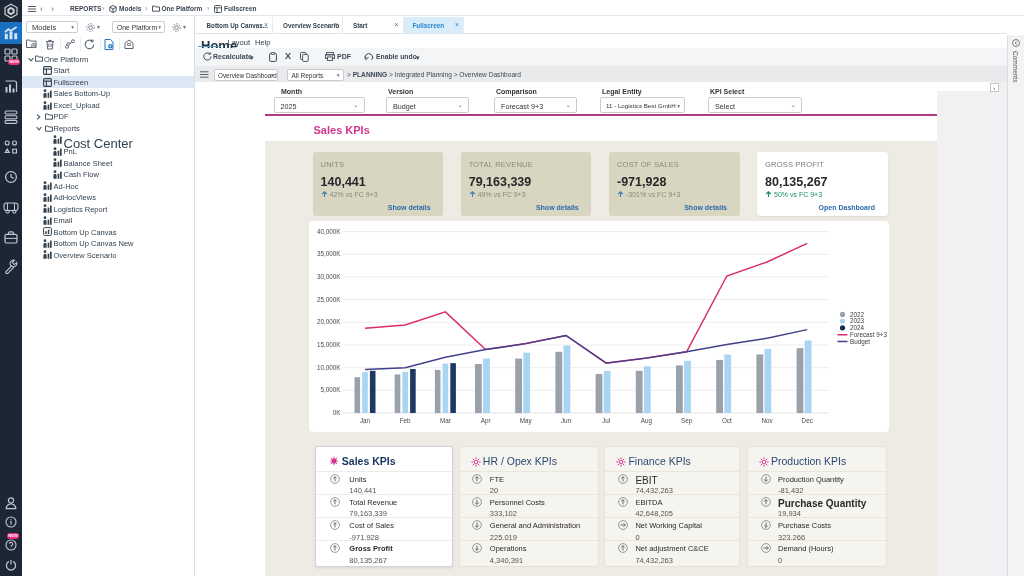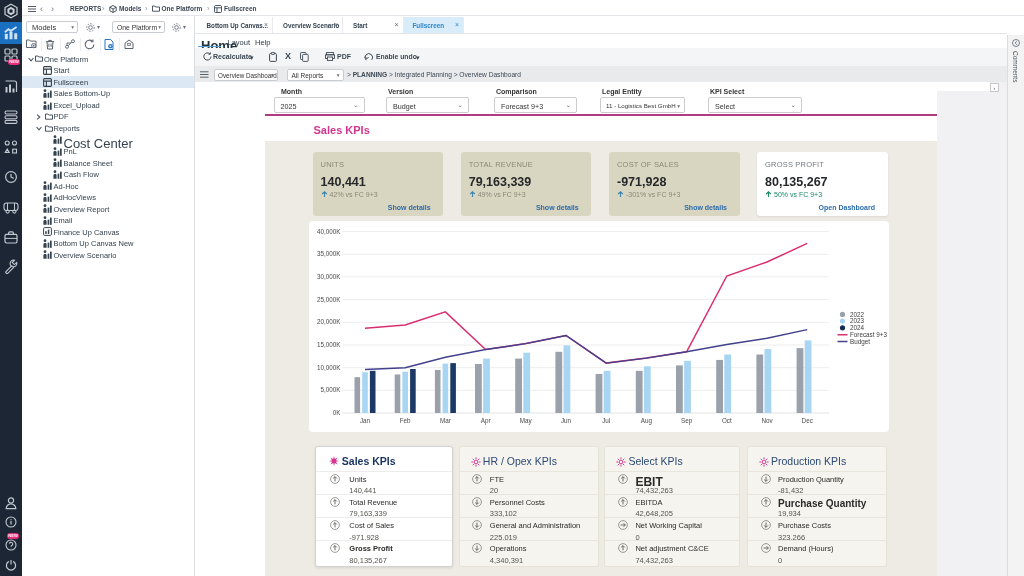--- a/index.html
+++ b/index.html
@@ -237,34 +237,34 @@
       <rect x="4.6" y="3.6" width="1.7" height="5.2" fill="#35434f"></rect>
       <rect x="7" y="1.6" width="1.7" height="7.2" fill="#35434f"></rect>
     </svg>
 <div class="abs txt" style="left:53.5px;top:193.1px;font-size:7.5px;color:#35434f">AdHocViews</div>
 <svg class="abs" style="left:42.5px;top:204.35499999999996px" width="9" height="9" viewBox="0 0 9 9">
       <circle cx="2" cy="1.7" r="1.4" fill="#35434f"></circle>
       <path d="M.4 8.8 V5.4 a1.6 1.6 0 0 1 3.2 0 V8.8 Z" fill="#35434f"></path>
       <rect x="4.6" y="3.6" width="1.7" height="5.2" fill="#35434f"></rect>
       <rect x="7" y="1.6" width="1.7" height="7.2" fill="#35434f"></rect>
     </svg>
-<div class="abs txt" style="left:53.5px;top:204.7px;font-size:7.5px;color:#35434f">Overview Report</div>
+<div class="abs txt" style="left:53.5px;top:204.7px;font-size:7.5px;color:#35434f">Logistics Report</div>
 <svg class="abs" style="left:42.5px;top:215.885px" width="9" height="9" viewBox="0 0 9 9">
       <circle cx="2" cy="1.7" r="1.4" fill="#35434f"></circle>
       <path d="M.4 8.8 V5.4 a1.6 1.6 0 0 1 3.2 0 V8.8 Z" fill="#35434f"></path>
       <rect x="4.6" y="3.6" width="1.7" height="5.2" fill="#35434f"></rect>
       <rect x="7" y="1.6" width="1.7" height="7.2" fill="#35434f"></rect>
     </svg>
 <div class="abs txt" style="left:53.5px;top:216.2px;font-size:7.5px;color:#35434f">Email</div>
 <svg class="abs" style="left:42.5px;top:227.41499999999996px" width="9" height="9" viewBox="0 0 9 9">
       <rect x=".6" y=".6" width="7.8" height="7.8" rx="1" fill="none" stroke="#35434f" stroke-width="1"></rect>
       <rect x="2.2" y="4.2" width="1.5" height="2.8" fill="#35434f"></rect>
       <rect x="4.8" y="2.6" width="1.5" height="4.4" fill="#35434f"></rect>
     </svg>
-<div class="abs txt" style="left:53.5px;top:227.7px;font-size:7.5px;color:#35434f">Finance Up Canvas</div>
+<div class="abs txt" style="left:53.5px;top:227.7px;font-size:7.5px;color:#35434f">Bottom Up Canvas</div>
 <svg class="abs" style="left:42.5px;top:238.945px" width="9" height="9" viewBox="0 0 9 9">
       <circle cx="2" cy="1.7" r="1.4" fill="#35434f"></circle>
       <path d="M.4 8.8 V5.4 a1.6 1.6 0 0 1 3.2 0 V8.8 Z" fill="#35434f"></path>
       <rect x="4.6" y="3.6" width="1.7" height="5.2" fill="#35434f"></rect>
       <rect x="7" y="1.6" width="1.7" height="7.2" fill="#35434f"></rect>
     </svg>
 <div class="abs txt" style="left:53.5px;top:239.2px;font-size:7.5px;color:#35434f">Bottom Up Canvas New</div>
 <svg class="abs" style="left:42.5px;top:250.47499999999997px" width="9" height="9" viewBox="0 0 9 9">
       <circle cx="2" cy="1.7" r="1.4" fill="#35434f"></circle>
       <path d="M.4 8.8 V5.4 a1.6 1.6 0 0 1 3.2 0 V8.8 Z" fill="#35434f"></path>
@@ -548,27 +548,27 @@
       <circle cx="5" cy="5" r="1.9" fill="none" stroke="#d3358f" stroke-width="1"></circle>
       <line x1="7.90" y1="5.00" x2="9.60" y2="5.00" stroke="#d3358f" stroke-width="1"></line>
       <line x1="7.05" y1="7.05" x2="8.25" y2="8.25" stroke="#d3358f" stroke-width="1"></line>
       <line x1="5.00" y1="7.90" x2="5.00" y2="9.60" stroke="#d3358f" stroke-width="1"></line>
       <line x1="2.95" y1="7.05" x2="1.75" y2="8.25" stroke="#d3358f" stroke-width="1"></line>
       <line x1="2.10" y1="5.00" x2="0.40" y2="5.00" stroke="#d3358f" stroke-width="1"></line>
       <line x1="2.95" y1="2.95" x2="1.75" y2="1.75" stroke="#d3358f" stroke-width="1"></line>
       <line x1="5.00" y1="2.10" x2="5.00" y2="0.40" stroke="#d3358f" stroke-width="1"></line>
       <line x1="7.05" y1="2.95" x2="8.25" y2="1.75" stroke="#d3358f" stroke-width="1"></line>
     </svg>
-<div class="abs txt" style="left:628.4px;top:455px;font-size:10.5px;color:#2d4a76">Select KPIs</div>
+<div class="abs txt" style="left:628.4px;top:455px;font-size:10.5px;color:#2d4a76">Finance KPIs</div>
 <div class="abs" style="left:605.4px;top:470.6px;width:134.1px;height:1px;background:#e8e5dc"></div>
 <svg class="abs" style="left:617.9px;top:473.8px" width="10" height="10" viewBox="0 0 10 10">
       <circle cx="5" cy="5" r="4.4" fill="none" stroke="#83827c" stroke-width=".8"></circle>
       <path d="M5 7.4 V2.8 M3.2 4.4 L5 2.6 6.8 4.4" fill="none" stroke="#5c5b55" stroke-width=".9"></path>
     </svg>
-<div class="abs txt" style="left:635.4px;top:474.8px;font-size:12px;font-weight:bold;color:#2b2a28">EBIT</div>
+<div class="abs txt" style="left:635.4px;top:474.8px;font-size:10px;font-weight:normal;color:#2b2a28">EBIT</div>
 <div class="abs txt" style="left:635.4px;top:486.4px;font-size:7.5px;color:#55544e">74,432,263</div>
 <div class="abs" style="left:605.4px;top:493.6px;width:134.1px;height:1px;background:#e8e5dc"></div>
 <svg class="abs" style="left:617.9px;top:496.83px" width="10" height="10" viewBox="0 0 10 10">
       <circle cx="5" cy="5" r="4.4" fill="none" stroke="#83827c" stroke-width=".8"></circle>
       <path d="M5 7.4 V2.8 M3.2 4.4 L5 2.6 6.8 4.4" fill="none" stroke="#5c5b55" stroke-width=".9"></path>
     </svg>
 <div class="abs txt" style="left:635.4px;top:497.8px;font-size:7.5px;font-weight:normal;color:#2b2a28">EBITDA</div>
 <div class="abs txt" style="left:635.4px;top:509.4px;font-size:7.5px;color:#55544e">42,648,205</div>
 <div class="abs" style="left:605.4px;top:516.7px;width:134.1px;height:1px;background:#e8e5dc"></div>
 <svg class="abs" style="left:617.9px;top:519.8600000000001px" width="10" height="10" viewBox="0 0 10 10">

